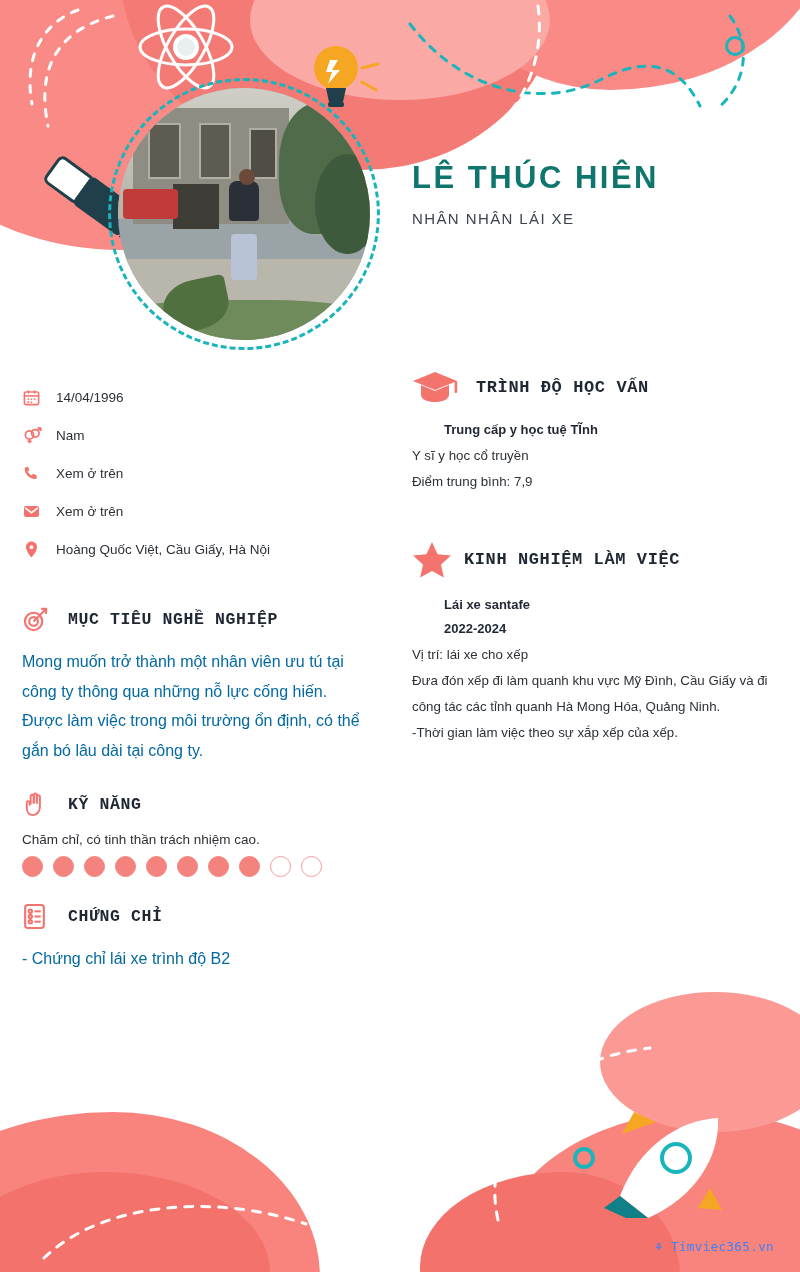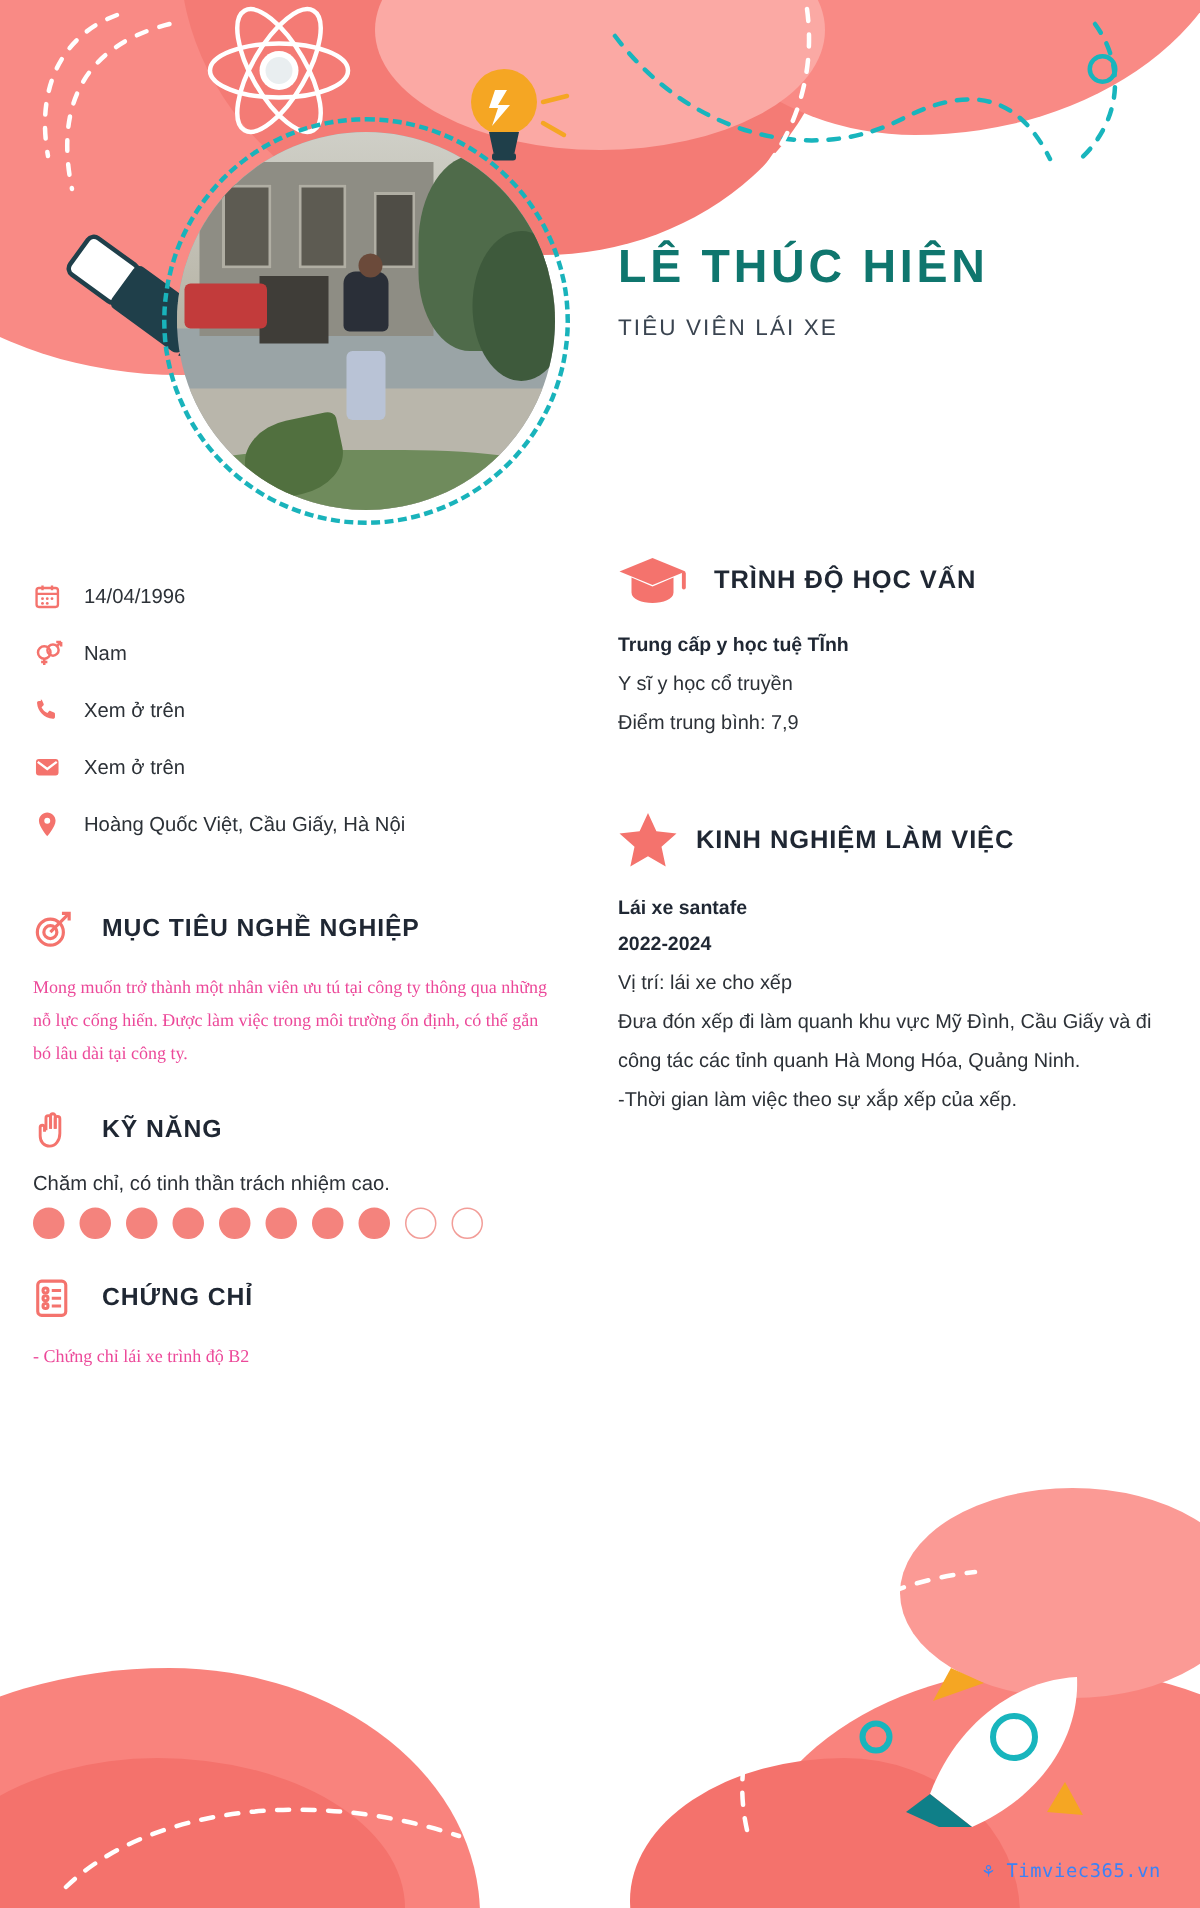--- a/index.html
+++ b/index.html
@@ -139,38 +139,39 @@
   }
   .contact-text { font-size: 13.5px; color: #2c3137; }
 
   
   .section { margin-bottom: 26px; }
   .sec-head { display: flex; align-items: center; gap: 12px; margin-bottom: 14px; }
   .sec-ico { width: 34px; flex: 0 0 34px; display:flex; align-items:center; justify-content:flex-start; color:#f4736d; }
   .sec-title {
     font-size: 16.5px; font-weight: bold; letter-spacing: 0.6px; color: #1f2733;
     text-transform: uppercase;
+    font-family: Liberation Mono, monospace;
   }
   .sec-title.lg { font-size: 17px; }
 
-  .body-text { font-size: 12px; line-height: 1.85; color: #ec4899; margin: 0; font-family: Liberation Serif, serif; }
+  .body-text { font-size: 16px; line-height: 1.85; color: #0369a1; margin: 0; }
 
   
   .skill { margin-bottom: 16px; }
   .skill-label { font-size: 13.5px; color: #2c3137; margin-bottom: 9px; }
   .dots { display: flex; gap: 10px; }
   .dot {
     width: 21px; height: 21px; border-radius: 50%;
     border: 1.6px solid #f29d98; background: transparent;
   }
   .dot.on { background: #f4837d; border-color: #f4837d; }
 
   
   .rc-block { margin-bottom: 10px; }
-  .rc-strong { font-size: 13px; font-weight: bold; color: #1f2733; line-height: 1.9; }
+  .rc-strong { font-size: 13px; font-weight: bold; color: #1f2733; line-height: 1.9; margin-left: 32px; }
   .rc-line { font-size: 13.3px; color: #2c3137; line-height: 1.95; }
 
   
   .watermark {
     position: absolute; right: 26px; bottom: 18px;
     font-family: "DejaVu Sans Mono", monospace;
     font-size: 12.5px; color: #3b82f6; letter-spacing: 0.4px;
   }
 </style>
 </head>
@@ -262,21 +263,21 @@
     <div class="ph-grass"></div>
     <div class="ph-leaf"></div>
     <div class="ph-person-legs"></div>
     <div class="ph-person-body"></div>
     <div class="ph-person-head"></div>
   </div>
 </div>
 
 <div class="header-text">
   <h1 class="name">LÊ THÚC HIÊN</h1>
-  <p class="job-title">TIÊU VIÊN LÁI XE</p>
+  <p class="job-title">NHÂN NHÂN LÁI XE</p>
 </div>
 
 <div class="col-left">
 
   <ul class="contact-list">
     <li class="contact-item">
       <span class="contact-icon">
         <svg width="19" height="19" viewBox="0 0 24 24" fill="none" stroke="#f4736d" stroke-width="2">
           <rect x="3" y="5" width="18" height="16" rx="2"></rect>
           <line x1="3" y1="10" x2="21" y2="10"></line>

